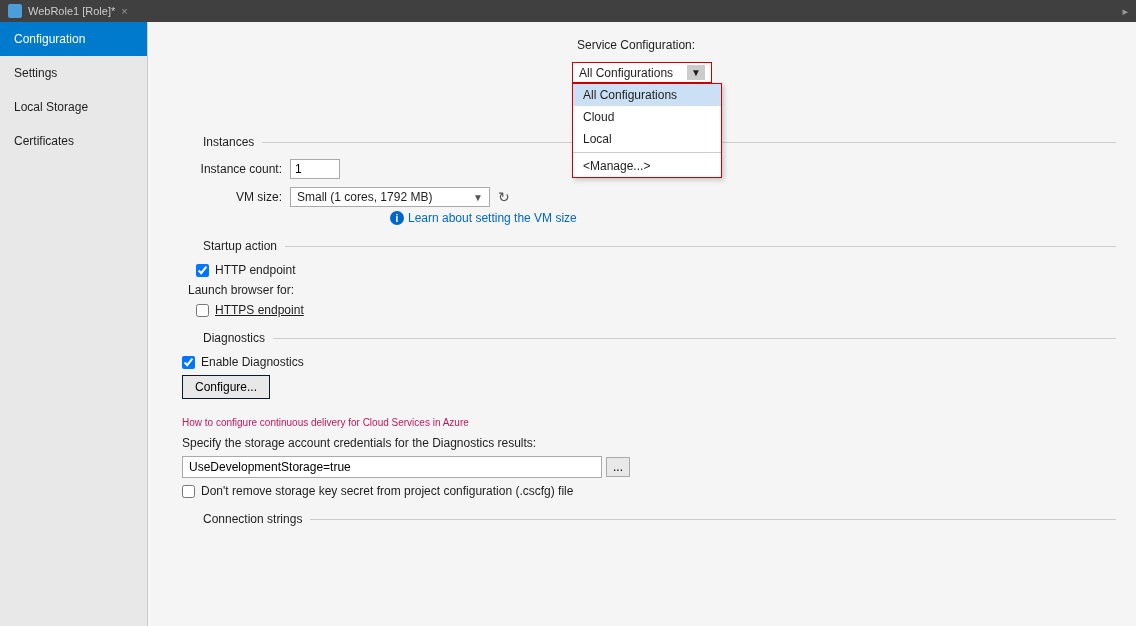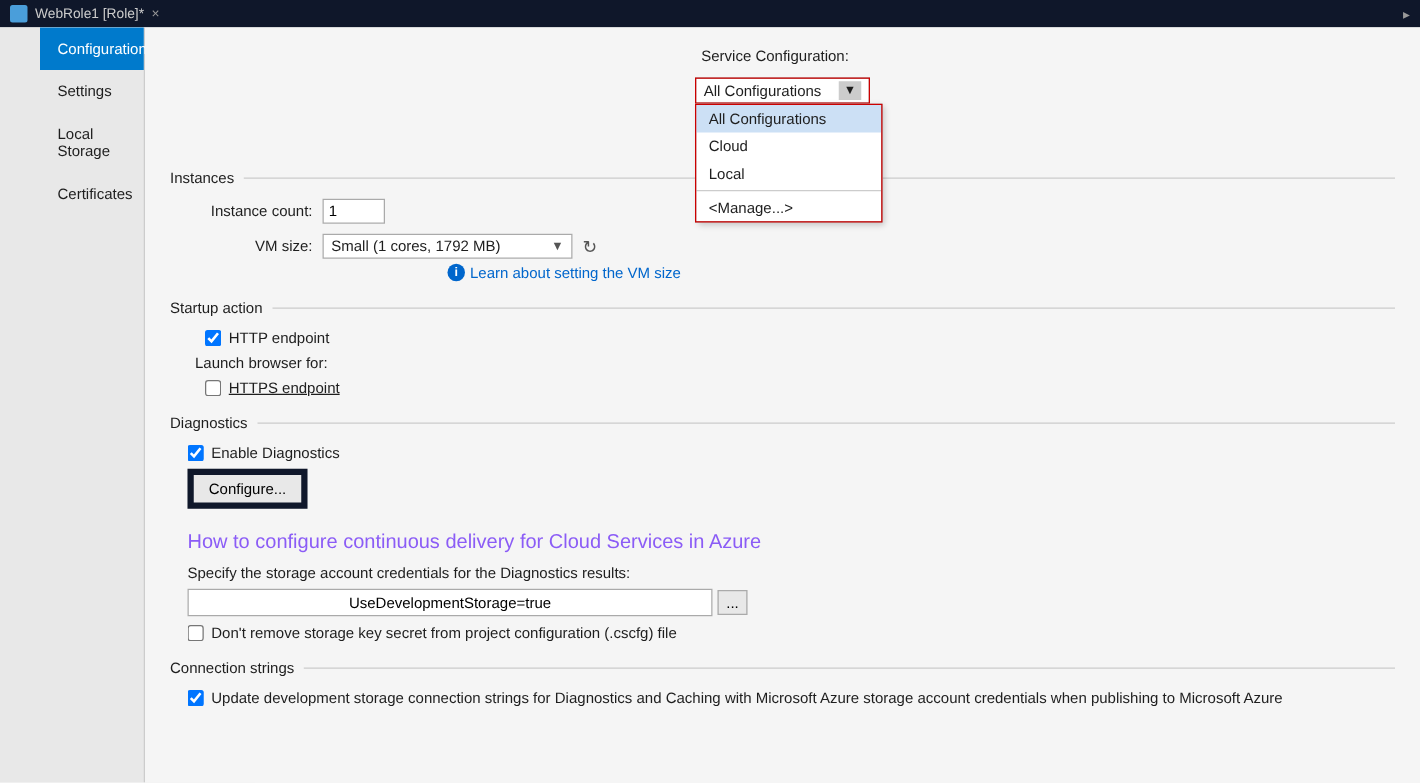--- a/index.html
+++ b/index.html
@@ -6,21 +6,21 @@
     body {
       font-family: 'Segoe UI', Tahoma, Geneva, Verdana, sans-serif;
       font-size: 12px;
       background: #f0f0f0;
       color: #1e1e1e;
       width: 1136px;
       height: 626px;
       overflow: hidden;
     }
     .title-bar {
-      background: #0f172a;
+      background: #404040;
       height: 22px;
       display: flex;
       align-items: center;
       padding: 0 8px;
       justify-content: space-between;
     }
     .title-bar-left {
       display: flex;
       align-items: center;
       gap: 6px;
@@ -42,25 +42,24 @@
     .title-bar-scroll {
       color: #999;
       font-size: 11px;
     }
     .main-container {
       display: flex;
       height: calc(626px - 22px);
       background: #f5f5f5;
     }
     .sidebar {
-      width: 116px;
+      width: 148px;
       background: #e8e8e8;
       border-right: 1px solid #ccc;
       flex-shrink: 0;
-      padding-left: 32px;
     }
     .sidebar-item {
       padding: 10px 14px;
       cursor: pointer;
       font-size: 12px;
       color: #1e1e1e;
       border-bottom: none;
     }
     .sidebar-item.active {
       background: #007acc;
@@ -142,20 +141,21 @@
     .section-separator {
       display: flex;
       align-items: center;
       margin: 14px 0 10px 0;
     }
     .section-label {
       font-size: 12px;
       color: #1e1e1e;
       margin-right: 8px;
       white-space: nowrap;
+      margin-left: 35px;
     }
     .section-line {
       flex: 1;
       height: 1px;
       background: #ccc;
     }
     .form-row {
       display: flex;
       align-items: center;
       gap: 8px;
@@ -237,49 +237,48 @@
     .checkbox-label {
       font-size: 12px;
       color: #1e1e1e;
     }
     .button-row {
       padding-left: 14px;
       margin-bottom: 10px;
     }
     .configure-btn {
       background: #e8e8e8;
-      border: 5px solid #0f172a;
+      border: 1px solid #0f172a;
       padding: 4px 12px;
       font-size: 12px;
       cursor: pointer;
     }
     .link-text {
-      color: #8b5cf6;
-      font-size: 16px;
+      color: #be185d;
+      font-size: 10px;
       cursor: pointer;
       text-decoration: none;
       padding-left: 14px;
       margin-bottom: 8px;
       display: block;
       margin-top: 18px;
     }
     .storage-input-row {
       display: flex;
       align-items: center;
       gap: 4px;
       padding-left: 14px;
       margin-bottom: 6px;
     }
     .storage-input {
       border: 1px solid #aaa;
       background: white;
       padding: 3px 6px;
       font-size: 12px;
       width: 420px;
-      text-align: center;
     }
     .browse-btn {
       border: 1px solid #aaa;
       background: #e8e8e8;
       padding: 2px 6px;
       font-size: 12px;
       cursor: pointer;
     }
     .refresh-icon {
       font-size: 14px;
@@ -438,18 +437,14 @@
       <input type="checkbox" style="">
       <span class="checkbox-label">Don't remove storage key secret from project configuration (.cscfg) file</span>
     </div>
 
 
     <div class="section-separator">
       <span class="section-label">Connection strings</span>
       <div class="section-line"></div>
     </div>
 
-    <div class="checkbox-row">
-      <input type="checkbox" checked="" style="">
-      <span class="checkbox-label">Update development storage connection strings for Diagnostics and Caching with Microsoft Azure storage account credentials when publishing to Microsoft Azure</span>
-    </div>
   </div>
 </div>
 
 </body></html>

